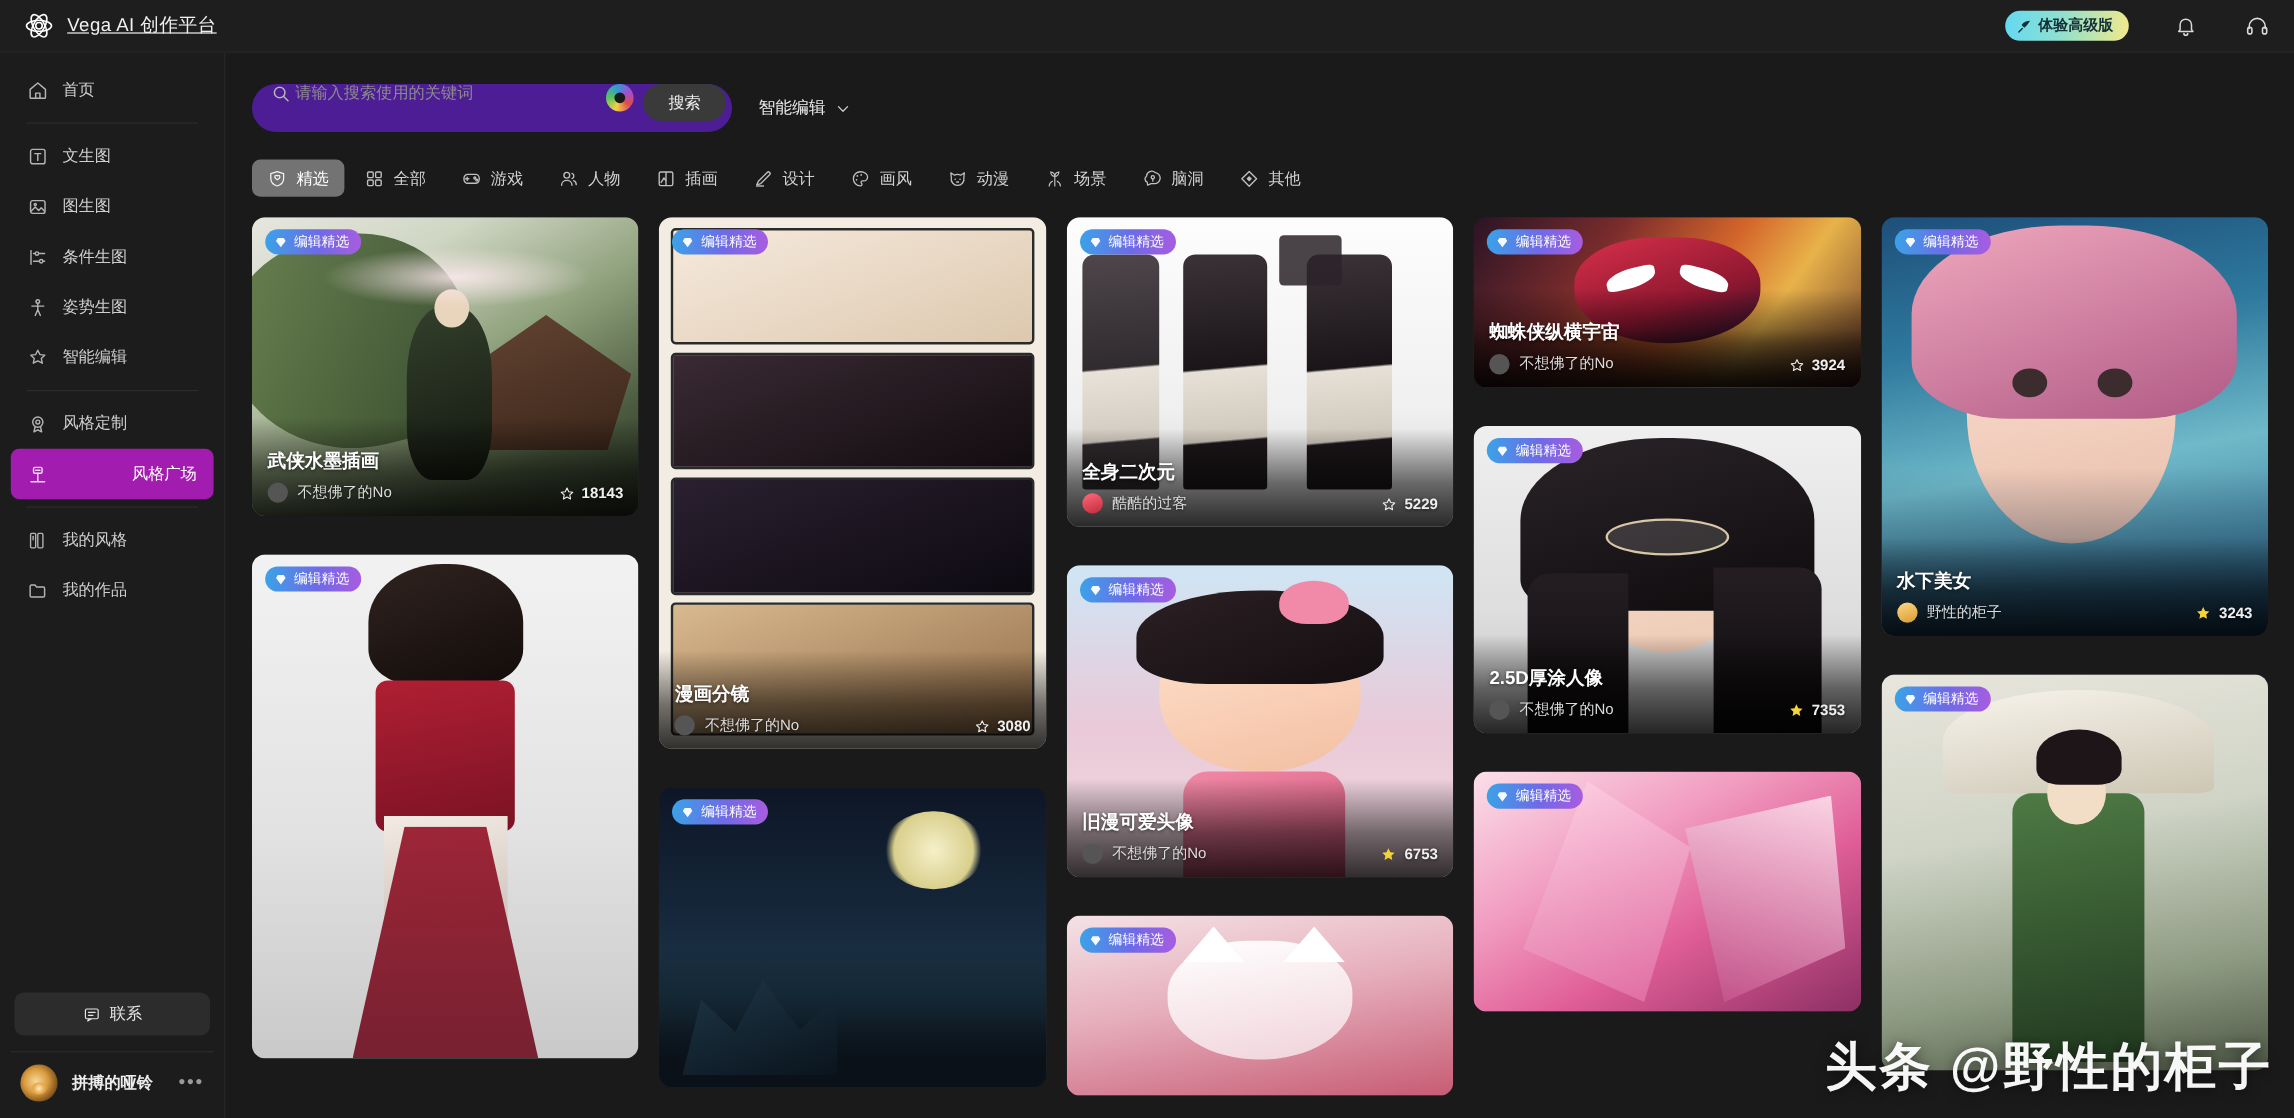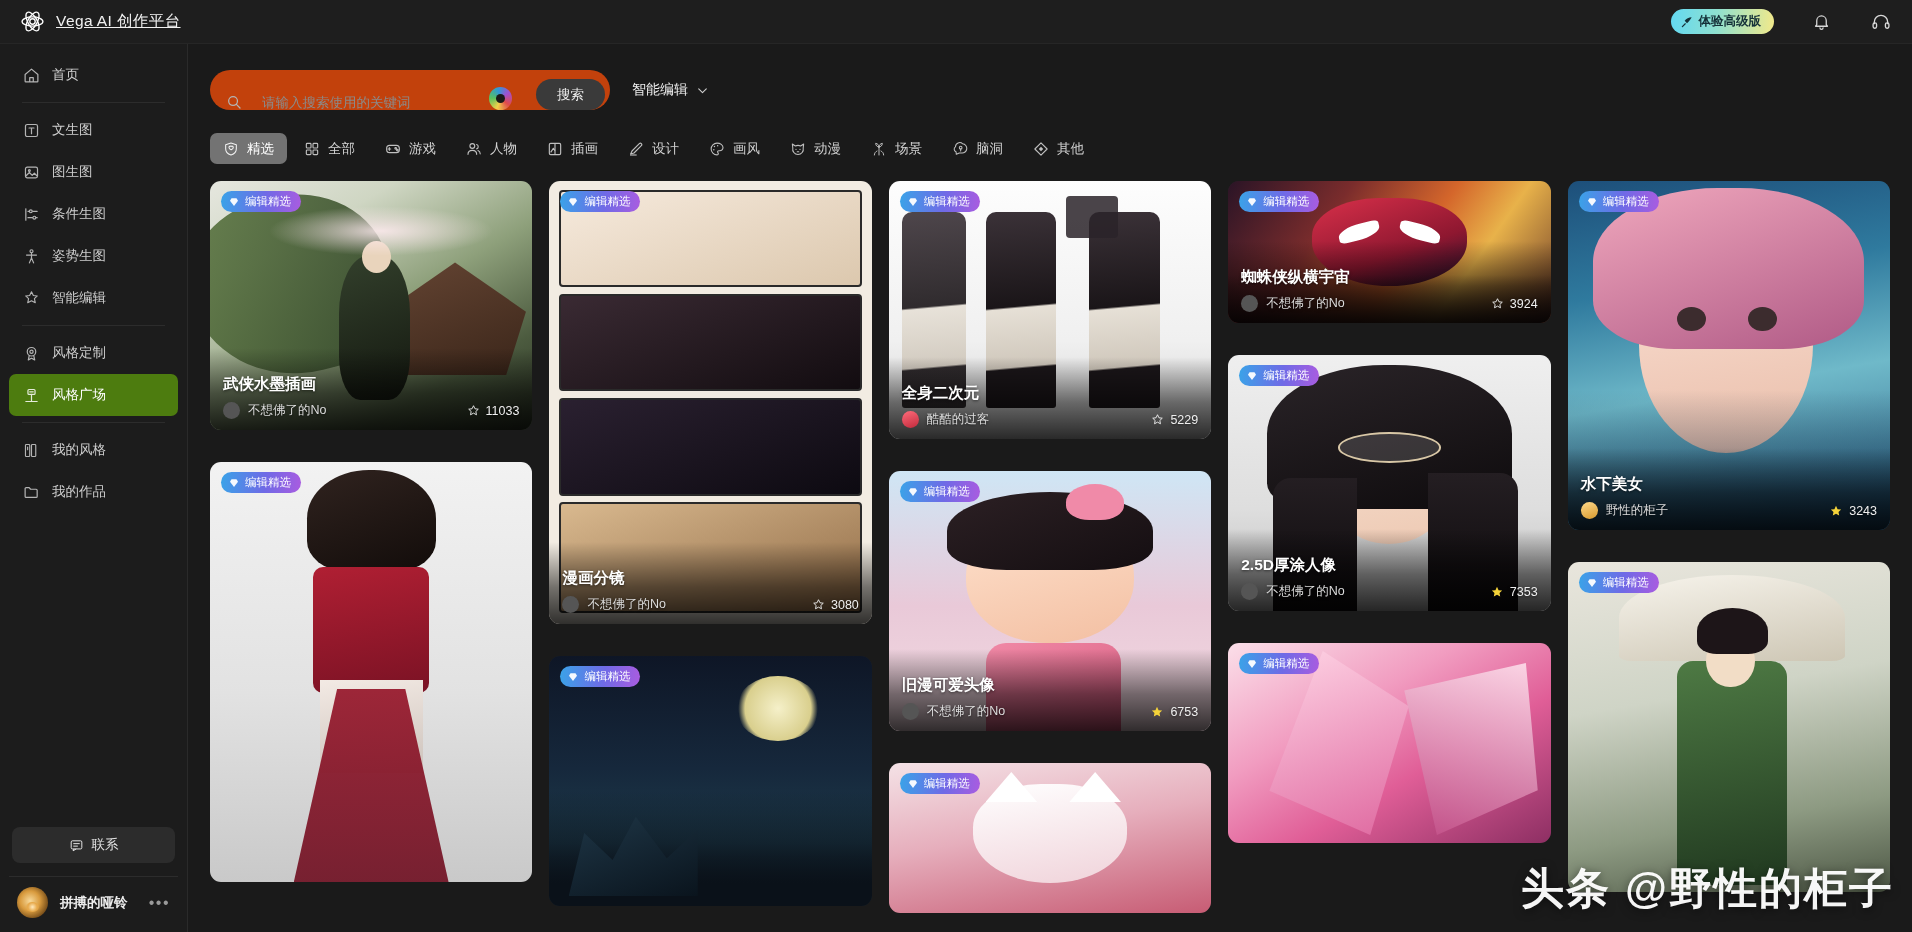--- a/index.html
+++ b/index.html
@@ -36,21 +36,21 @@
   
   .sidebar {
     width:188px; min-width:188px; background:#1c1c1c;
     border-right:1px solid #2a2a2a; display:flex; flex-direction:column;
     padding:10px 9px 0 9px;
   }
   .nav-item {
     height:42px; border-radius:7px; display:flex; align-items:center;
     gap:12px; padding:0 14px; color:#cfcfcf; font-size:13.5px; cursor:pointer;
   }
-  .nav-item.active { background:#4d7c0f; color:#fff; }
+  .nav-item.active { background:#a21caf; color:#fff;justify-content:space-between; }
   .nav-item .ico { width:17px; height:17px; flex:0 0 17px; display:flex; align-items:center; justify-content:center; opacity:.85; }
   .nav-sep { height:1px; background:#2c2c2c; margin:6px 13px; }
   .sidebar-spacer { flex:1; }
   .contact-btn {
     height:36px; margin:0 3px 13px 3px; border-radius:8px; background:#2c2c2c;
     display:flex; align-items:center; justify-content:center; gap:8px;
     font-size:13.5px; color:#e4e4e4; cursor:pointer;
   }
   .profile-sep { height:1px; background:#2c2c2c; margin:0 0 10px 0; }
   .profile { display:flex; align-items:center; gap:12px; padding:0 8px 14px 8px; cursor:pointer; }
@@ -64,22 +64,22 @@
     border-radius:50%; background:radial-gradient(circle,#ffe9bd 0%,#e7a94b 55%,rgba(120,70,20,0) 100%);
   }
   .profile-name { font-size:13.5px; color:#ededed; font-weight:bold; flex:1; }
   .profile-more { color:#9a9a9a; font-size:16px; letter-spacing:1.5px; line-height:8px; }
 
   
   .main { flex:1; min-width:0; display:flex; flex-direction:column; background:#1a1a1a; position:relative; }
   .main-head { padding:26px 22px 0 22px; }
   .searchrow { display:flex; align-items:center; gap:22px; }
   .searchbox {
-    width:400px; height:40px; background:#c2410c; border-radius:20px;
-    display:flex; align-items:flex-end; padding:0 5px 0 16px; gap:20px;
+    width:400px; height:40px; background:#4c1d95; border-radius:20px;
+    display:flex; align-items:flex-start; padding:0 5px 0 16px; gap:4px;
   }
   .search-input {
     flex:1; background:transparent; border:none; outline:none;
     color:#e0e0e0; font-size:13.5px; font-family:inherit;
   }
   .search-input::placeholder { color:#8b8b8b; }
   .cam-icon {
     width:23px; height:23px; border-radius:50%; flex:0 0 23px;
     background:conic-gradient(from 200deg,#f2d14a,#59c15e,#2f9ad6,#a14fd0,#e04a4a,#f2d14a);
     display:flex; align-items:center; justify-content:center;
@@ -115,21 +115,21 @@
   }
   .overlay {
     position:absolute; left:0; right:0; bottom:0; padding:26px 13px 11px 13px;
     background:linear-gradient(to top,rgba(0,0,0,.80) 0%,rgba(0,0,0,.52) 45%,rgba(0,0,0,0) 100%);
     z-index:2;
   }
   .card-title { font-size:15.5px; color:#fff; font-weight:bold; margin-bottom:7px; text-shadow:0 1px 3px rgba(0,0,0,.6); }
   .card-meta { display:flex; align-items:center; gap:8px; }
   .card-av { width:17px; height:17px; border-radius:50%; flex:0 0 17px; background:#555; overflow:hidden; }
   .card-author { font-size:12.5px; color:#dcdcdc; flex:1; text-shadow:0 1px 3px rgba(0,0,0,.6); }
-  .card-stars { display:flex; align-items:flex-start; gap:6px; font-size:12.5px; color:#efefef; text-shadow:0 1px 3px rgba(0,0,0,.6); }
+  .card-stars { display:flex; align-items:flex-end; gap:6px; font-size:12.5px; color:#efefef; text-shadow:0 1px 3px rgba(0,0,0,.6);font-weight:bold; }
 
   
   .watermark {
     position:absolute; right:18px; bottom:14px; z-index:40;
     font-size:43px; font-weight:bold; color:rgba(255,255,255,.96);
     letter-spacing:2px; white-space:nowrap; pointer-events:none;
     text-shadow:0 2px 10px rgba(0,0,0,.55);
   }
 
   
@@ -553,21 +553,21 @@
               </div>
               <div class="overlay">
                 <div class="card-title">武侠水墨插画</div>
                 <div class="card-meta">
                   <div class="card-av"></div>
                   <span class="card-author">不想佛了的No</span>
                   <span class="card-stars">
                     <svg width="13" height="13" viewBox="0 0 24 24" fill="none" stroke="#efefef" stroke-width="1.7" stroke-linejoin="round">
                       <path d="M12 3.2l2.7 5.6 6.1.8-4.5 4.2 1.2 6.1-5.5-3-5.5 3 1.2-6.1-4.5-4.2 6.1-.8z"></path>
                     </svg>
-                    <span>11033</span>
+                    <span>18143</span>
                   </span>
                 </div>
               </div>
             </div>
 
             <div class="card">
               <div class="art a-runway" style="height:420px">
                   <i></i>
                   <i></i>
                   <i></i>

